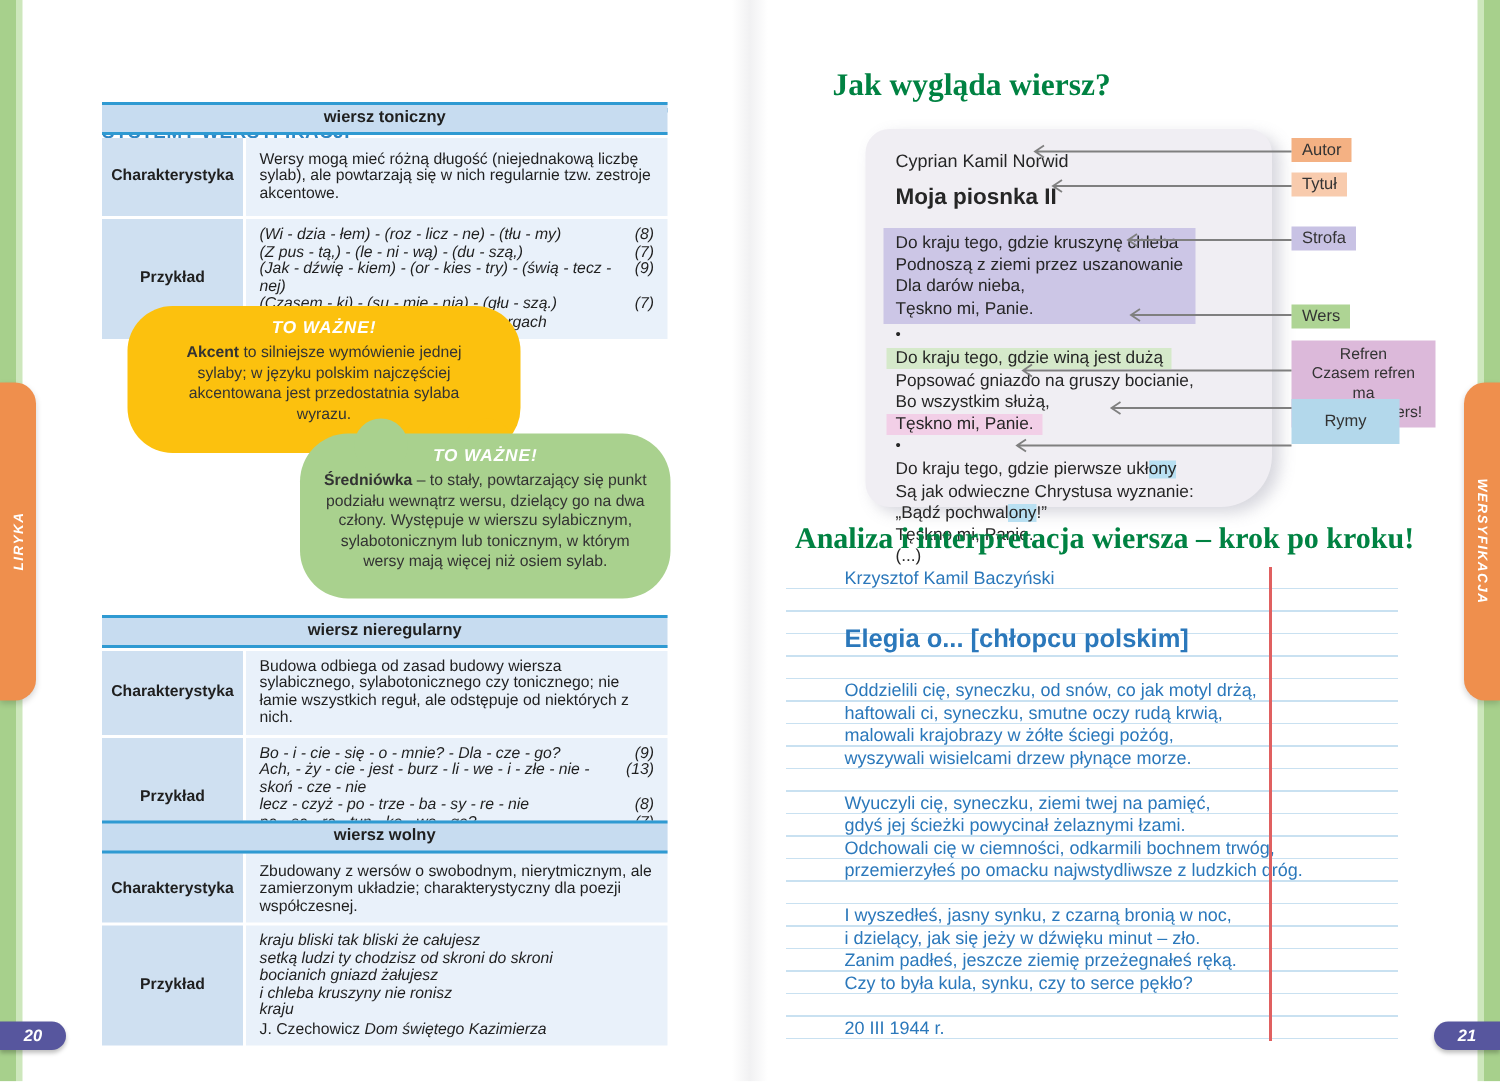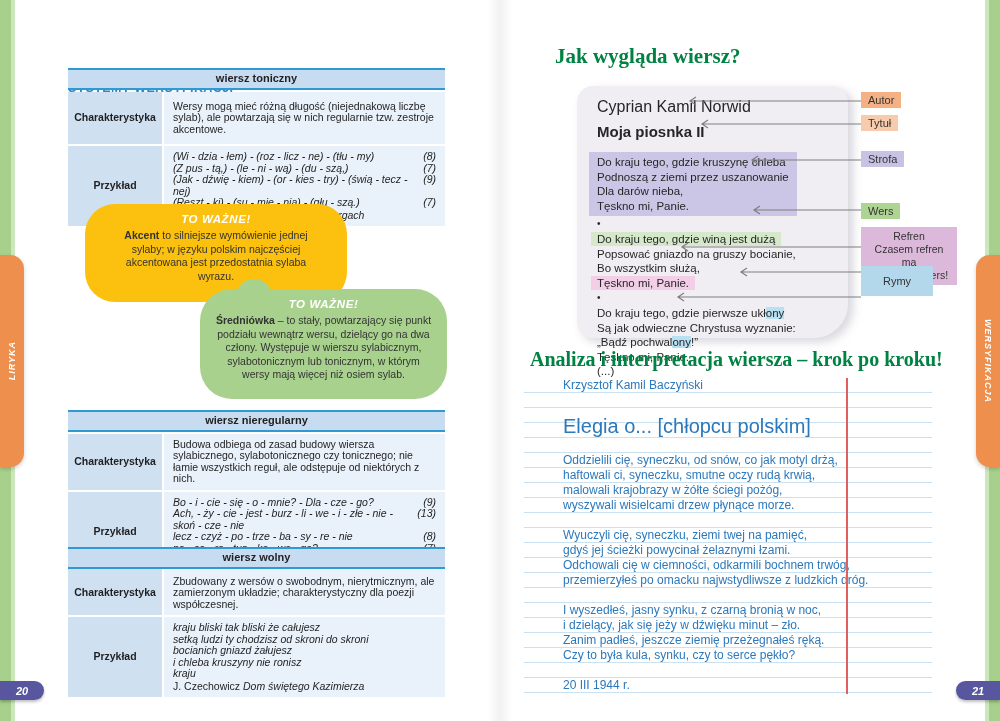--- a/index.html
+++ b/index.html
@@ -56,21 +56,21 @@
   .bubble.green::before{content:"";position:absolute;left:36px;top:-10px;width:36px;height:36px;background:#a9d18e;border-radius:50%;}
 
   
   .h-green{position:absolute;color:#008242;font-family:"Liberation Serif",serif;font-weight:bold;margin:0;}
   #heading1{left:555px;top:44px;font-size:21px;}
   #heading2{left:530px;top:348px;font-size:20px;}
 
   .poem-card{position:absolute;left:577px;top:86px;width:271px;height:252px;background:#f0eef3;
              border-radius:16px 16px 34px 16px;box-shadow:5px 4px 10px rgba(110,110,135,.28);
              padding:10px 0 0 20px;font-size:11.5px;line-height:14.5px;color:#262626;box-sizing:border-box;}
-  .pc-author{margin-top:4px;font-size:16px;}
+  .pc-author{margin-top:4px;font-size:12px;}
   .pc-title{margin-top:10px;font-size:15px;font-weight:bold;}
   .pc-stanza1{margin:13px 0 0 -8px;background:#ccc6e6;padding:3px 8px;width:fit-content;}
   .sep{font-size:10px;line-height:12px;margin:2px 0;}
   .hl-green{background:#d5e9ca;padding:1px 6px;margin-left:-6px;}
   .hl-pink{background:#f2cfe7;padding:1px 6px;margin-left:-6px;}
   .hl-blue{background:#b9e0f2;}
 
   .plabel{position:absolute;font-size:11px;color:#333;padding:2px 7px;text-align:center;}
   #lab-autor{left:861px;top:92px;background:#f4b183;}
   #lab-tytul{left:861px;top:115px;background:#f8cbad;}
@@ -79,21 +79,21 @@
   #lab-refren{left:861px;top:227px;background:#dcb9da;width:86px;font-size:10.5px;line-height:13px;padding:3px 5px;}
   #lab-rymy{left:861px;top:266px;background:#b3d8eb;width:58px;height:26px;display:flex;align-items:center;justify-content:center;}
 
   #arrows{position:absolute;left:545px;top:80px;width:330px;height:240px;pointer-events:none;}
 
   .notebook{position:absolute;left:524px;top:378px;width:408px;height:316px;
             background:repeating-linear-gradient(to bottom,transparent 0 14px,#c9e1f1 14px 15px);}
   .nb-redline{position:absolute;left:322px;top:0;width:2px;height:100%;background:#e06060;}
   .nb-line{height:15px;line-height:15px;padding-left:39px;color:#2b78bb;font-size:12px;white-space:nowrap;}
   .nb-blank{height:15px;}
-  .nb-title{height:30px;line-height:36px;font-size:20px;font-weight:normal;}
+  .nb-title{height:30px;line-height:36px;font-size:17px;font-weight:bold;}
 </style>
 </head>
 <body>
 
 <div id="spread">
 
   <div class="strip left"></div>
   <div class="strip right"></div>
   <div class="fold"></div>
   <div class="tab left">
@@ -122,21 +122,21 @@
           </div>
         <div class="ex-line">
             <span>(Z pus - tą,) - (le - ni - wą) - (du - szą,)</span>
             <span>(7)</span>
           </div>
         <div class="ex-line">
             <span>(Jak - dźwię - kiem) - (or - kies - try) - (świą - tecz - nej)</span>
             <span>(9)</span>
           </div>
         <div class="ex-line">
-            <span>(Reszt - ki) - (su - mie - nia) - (głu - szą.)</span>
+            <span>(Czasem - ki) - (su - mie - nia) - (głu - szą.)</span>
             <span>(7)</span>
           </div>
         <div class="attribution"><span>J. Kasprowicz</span> <span class="work">Rzadko na moich wargach</span></div>
       </div>
     </div>
   </div>
 
   <div class="bubble yellow">
     <div class="bub-head">TO WAŻNE!</div>
     <div class="bub-body"><b>Akcent</b><span> to silniejsze wymówienie jednej sylaby; w języku polskim najczęściej akcentowana jest przedostatnia sylaba wyrazu.</span></div>

